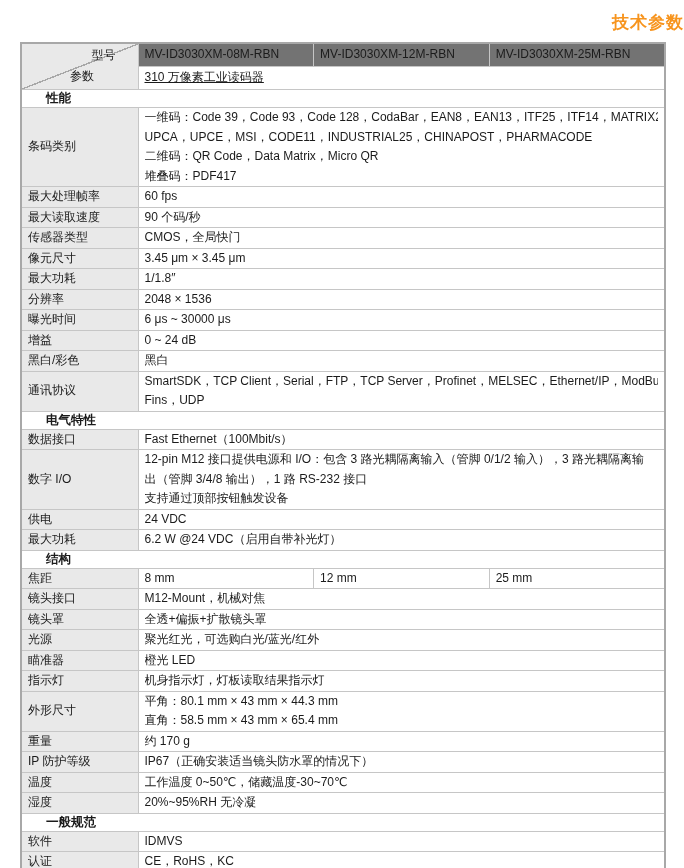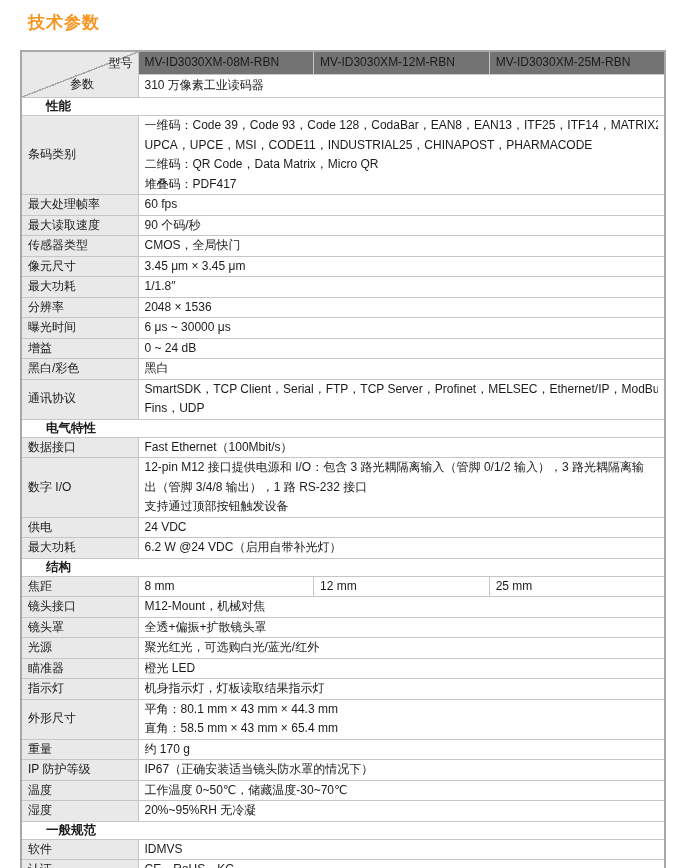--- a/index.html
+++ b/index.html
@@ -8,22 +8,22 @@
     background: #ffffff;
   }
   body {
     width: 684px;
     height: 868px;
     font-family: "Liberation Sans", "DejaVu Sans", sans-serif;
     color: #1b1b1b;
     overflow: hidden;
   }
   .page-title {
-    margin: 11px 0 16px 0;
-    text-align: left;
+    margin: 11px 0 8px 0;
+    text-align: right;
     font-size: 17px;
     font-weight: bold;
     letter-spacing: 1px;
     color: #f7941d;
     padding-left: 28px;
   }
   table.spec-table {
     border-collapse: collapse;
     table-layout: fixed;
     width: 644px;
@@ -47,20 +47,21 @@
   td.value-cell {
     background: #ffffff;
   }
   td.model-cell {
     background: #737373;
     height: 22px;
   }
   td.product-cell {
     background: #ffffff;
     height: 22px;
+    text-decoration: underline;
   }
   tr.section-row td {
     background: #ffffff;
     font-weight: bold;
     font-size: 12.5px;
     height: 17px;
     line-height: 17px;
     padding-left: 24px;
   }
   td.diagonal-cell {
@@ -70,21 +71,21 @@
       transparent calc(50% - 0.7px),
       #a8a8a8 calc(50% - 0.7px),
       #a8a8a8 calc(50% + 0.7px),
       transparent calc(50% + 0.7px));
     padding: 0;
     height: 44px;
   }
   .corner-top {
     position: absolute;
     top: 2px;
-    right: 5px;
+    right: 22px;
     font-size: 12px;
   }
   .corner-bottom {
     position: absolute;
     bottom: 3px;
     left: 8px;
     font-size: 12px;
     margin-left: 40px;
   }
   .cell-line {

